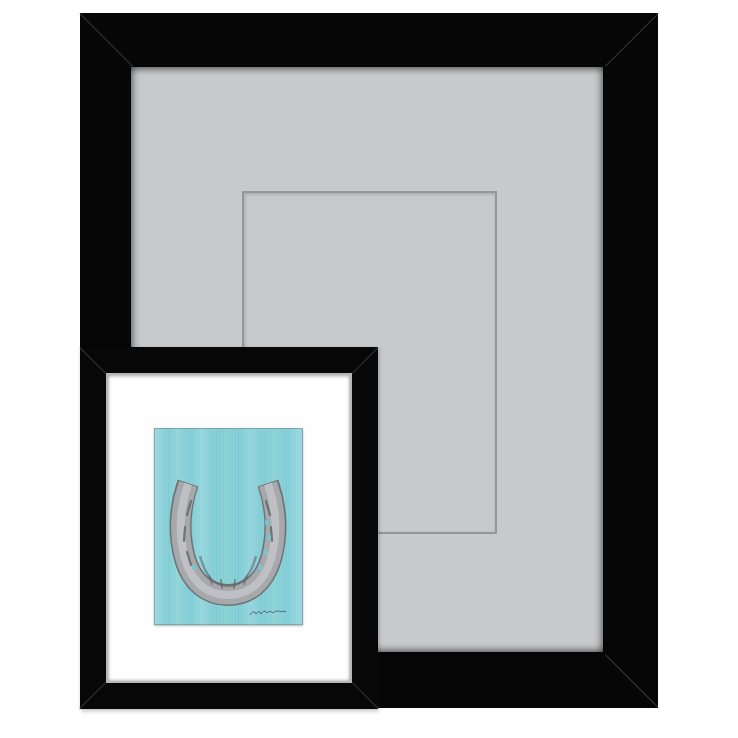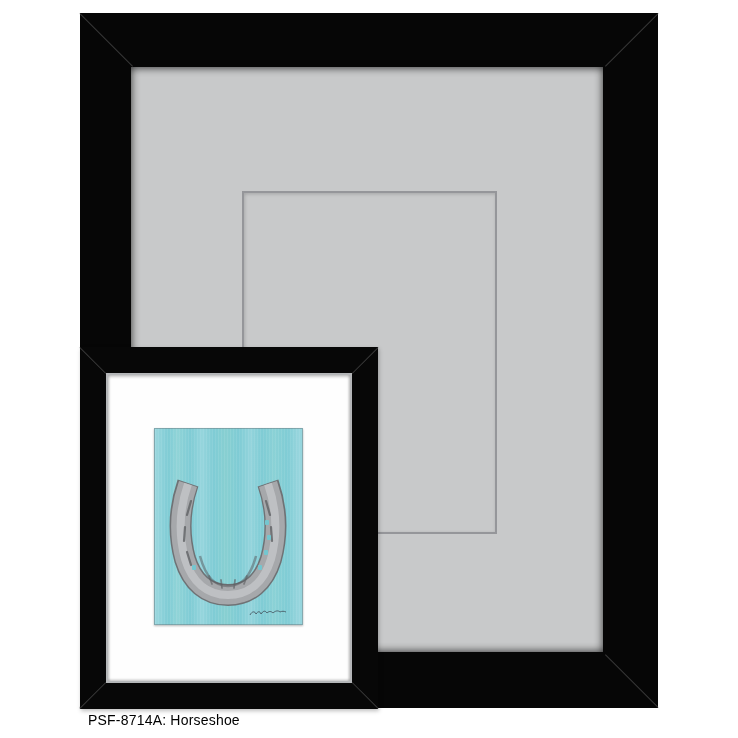--- a/index.html
+++ b/index.html
@@ -162,14 +162,13 @@
 
             <path d="M 95 186 c 2 -4 5 -4 6 -1 c 2 -3 4 -3 5 0 c 2 -3 4 -4 6 -1
                      c 2 -2 4 -2 6 0 c 2 -2 5 -3 7 -1 c 2 -1 4 -1 6 0" fill="none" stroke="#3e4a55" stroke-width="1" opacity="0.8"></path>
           </svg>
         </div>
 
       </div>
     </div>
   </div>
 
-  <div class="abs caption">PSF-8714A: Horseshoe</div>
 </div>
 
 </body></html>

